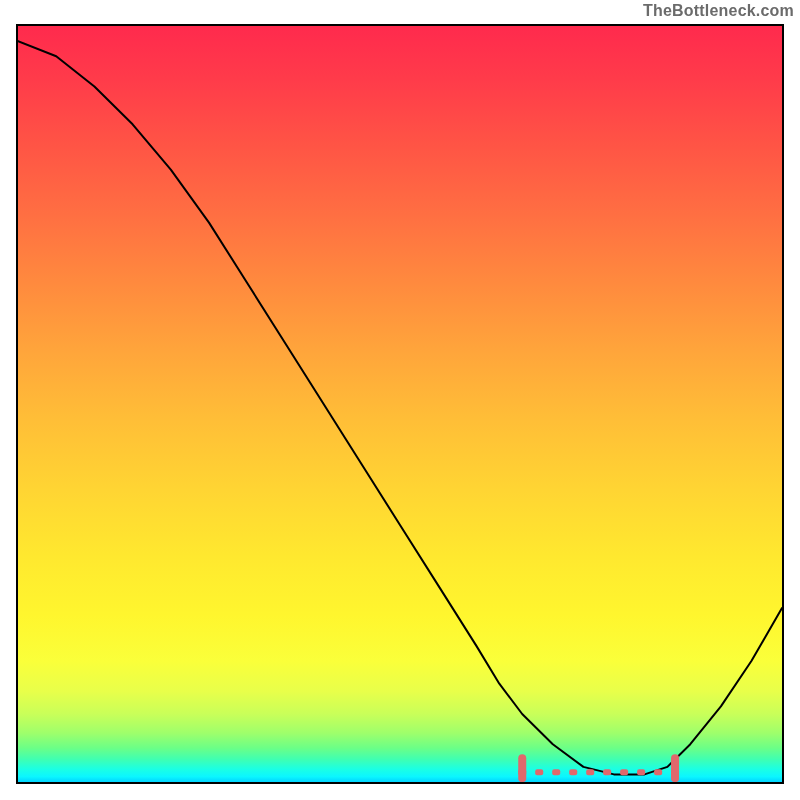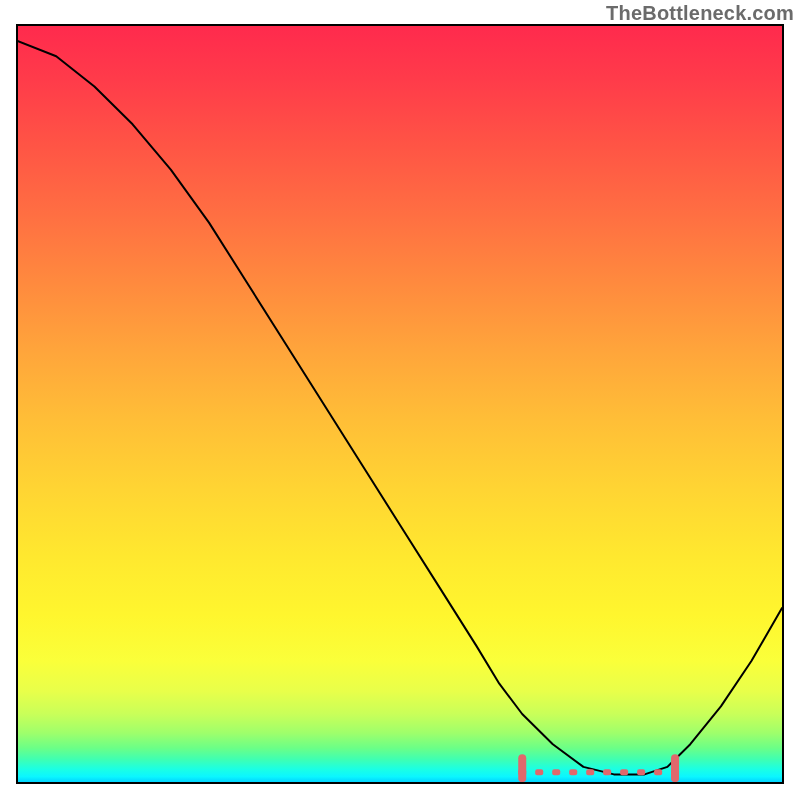--- a/index.html
+++ b/index.html
@@ -13,21 +13,21 @@
   }
   .wrap {
     position: relative;
     width: 800px;
     height: 800px;
   }
   .watermark {
     position: absolute;
     top: 2px;
     right: 6px;
-    font-size: 20px;
+    font-size: 16px;
     font-weight: bold;
     color: #6b6b6b;
     letter-spacing: 0.2px;
     z-index: 20;
     user-select: none;
   }
   .plot-frame {
     position: absolute;
     left: 16px;
     top: 24px;

